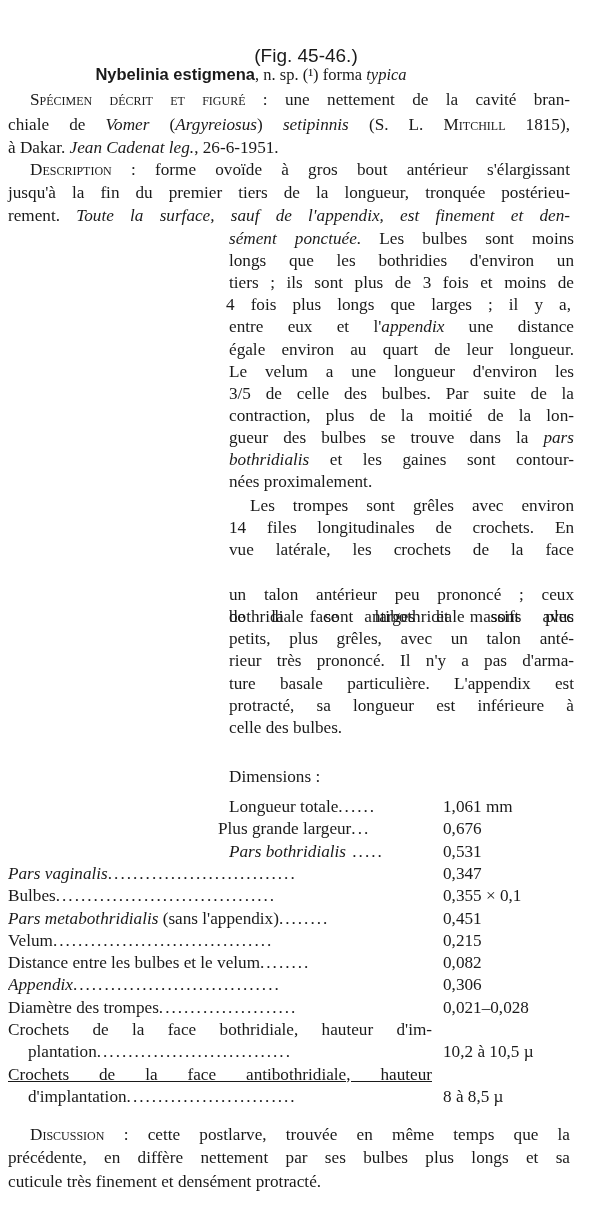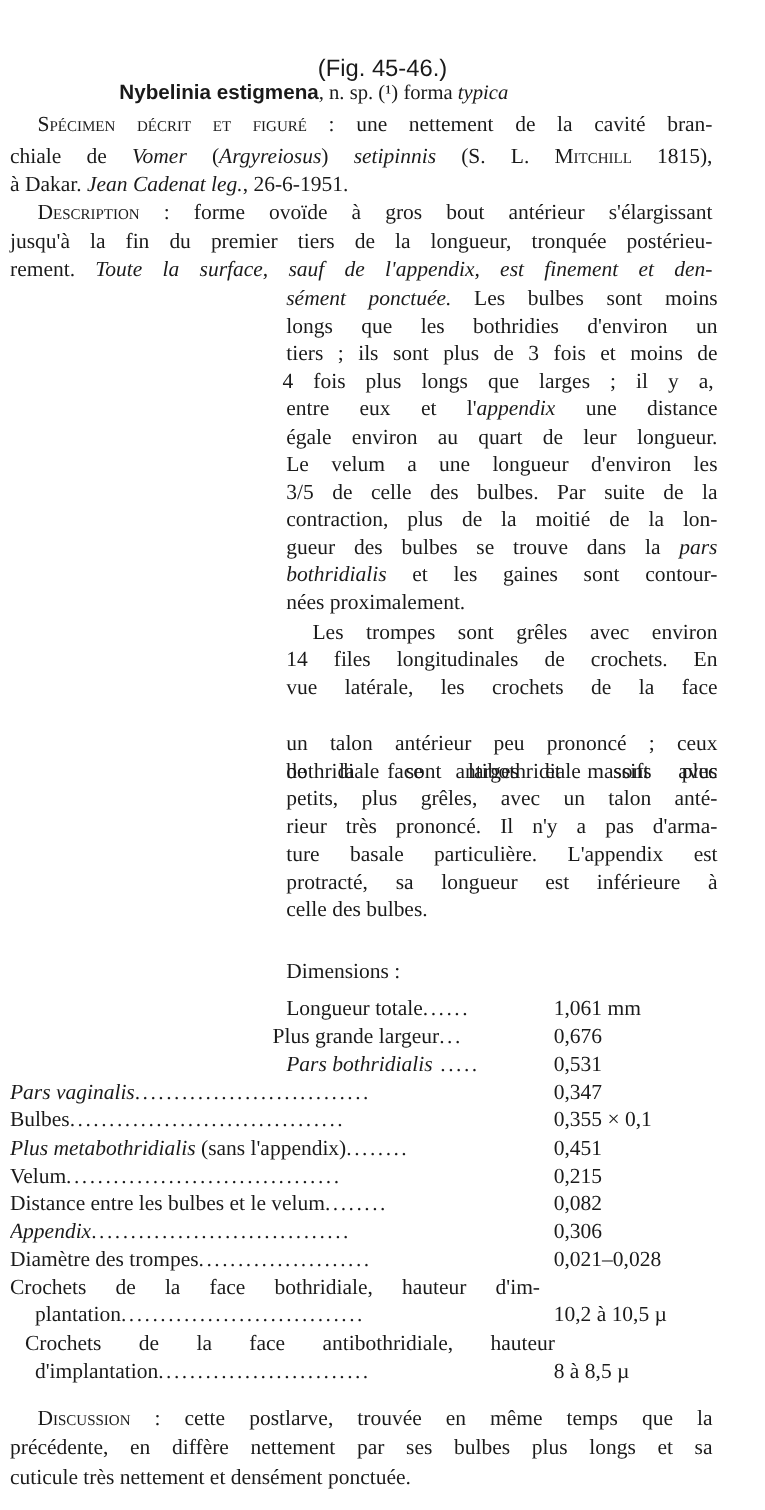--- a/index.html
+++ b/index.html
@@ -89,21 +89,21 @@
     </div>
     <div>
       <div class="lbl" style="top: 863.9px; left: 8px; width: 424px;"><i>Pars vaginalis</i><span class="dots">..............................</span></div>
       <div class="val" style="top: 863.9px;">0,347</div>
     </div>
     <div>
       <div class="lbl" style="top: 886.2px; left: 8px; width: 424px;"><span>Bulbes</span><span class="dots">...................................</span></div>
       <div class="val" style="top: 886.2px;">0,355 × 0,1</div>
     </div>
     <div>
-      <div class="lbl" style="top: 908.5px; left: 8px; width: 424px;"><i>Plus metabothridialis</i><span> (sans l'appendix)</span><span class="dots">........</span></div>
+      <div class="lbl" style="top: 908.5px; left: 8px; width: 424px;"><i>Pars metabothridialis</i><span> (sans l'appendix)</span><span class="dots">........</span></div>
       <div class="val" style="top: 908.5px;">0,451</div>
     </div>
     <div>
       <div class="lbl" style="top: 930.8px; left: 8px; width: 424px;"><span>Velum</span><span class="dots">...................................</span></div>
       <div class="val" style="top: 930.8px;">0,215</div>
     </div>
     <div>
       <div class="lbl" style="top: 953.1px; left: 8px; width: 424px;"><span>Distance entre les bulbes et le velum</span><span class="dots">........</span></div>
       <div class="val" style="top: 953.1px;">0,082</div>
     </div>
@@ -114,23 +114,23 @@
     <div>
       <div class="lbl" style="top: 997.7px; left: 8px; width: 424px;"><span>Diamètre des trompes</span><span class="dots">......................</span></div>
       <div class="val" style="top: 997.7px;">0,021–0,028</div>
     </div>
     <div>
       <div class="line just" style="top: 1020px; left: 8px; width: 424px;">Crochets de la face bothridiale, hauteur d'im-</div>
       <div class="lbl" style="top: 1042.3px; left: 28px; width: 404px;"><span>plantation</span><span class="dots">...............................</span></div>
       <div class="val" style="top: 1042.3px;">10,2 à 10,5 µ</div>
     </div>
     <div>
-      <div class="line just" style="top: 1064.6px; left: 20px; width: 424px;">Crochets de la face antibothridiale, hauteur</div>
+      <div class="line just" style="top: 1064.6px; left: 8px; width: 424px; text-decoration: underline;">Crochets de la face antibothridiale, hauteur</div>
       <div class="lbl" style="top: 1086.9px; left: 28px; width: 404px;"><span>d'implantation</span><span class="dots">...........................</span></div>
       <div class="val" style="top: 1086.9px;">8 à 8,5 µ</div>
     </div>
   </div>
 
 <div class="line just" style="top:1125px; left:30px; width:540px;">
   <span class="sc">Discussion</span><span> : cette postlarve, trouvée en même temps que la</span>
 </div>
 <div class="line just" style="top:1148px; left:8px; width:562px;">précédente, en diffère nettement par ses bulbes plus longs et sa</div>
-<div class="line" style="top:1172px; left:8px;">cuticule très nettement et densément ponctuée.</div>
+<div class="line" style="top:1172px; left:8px;">cuticule très finement et densément protracté.</div>
 
 </body></html>

